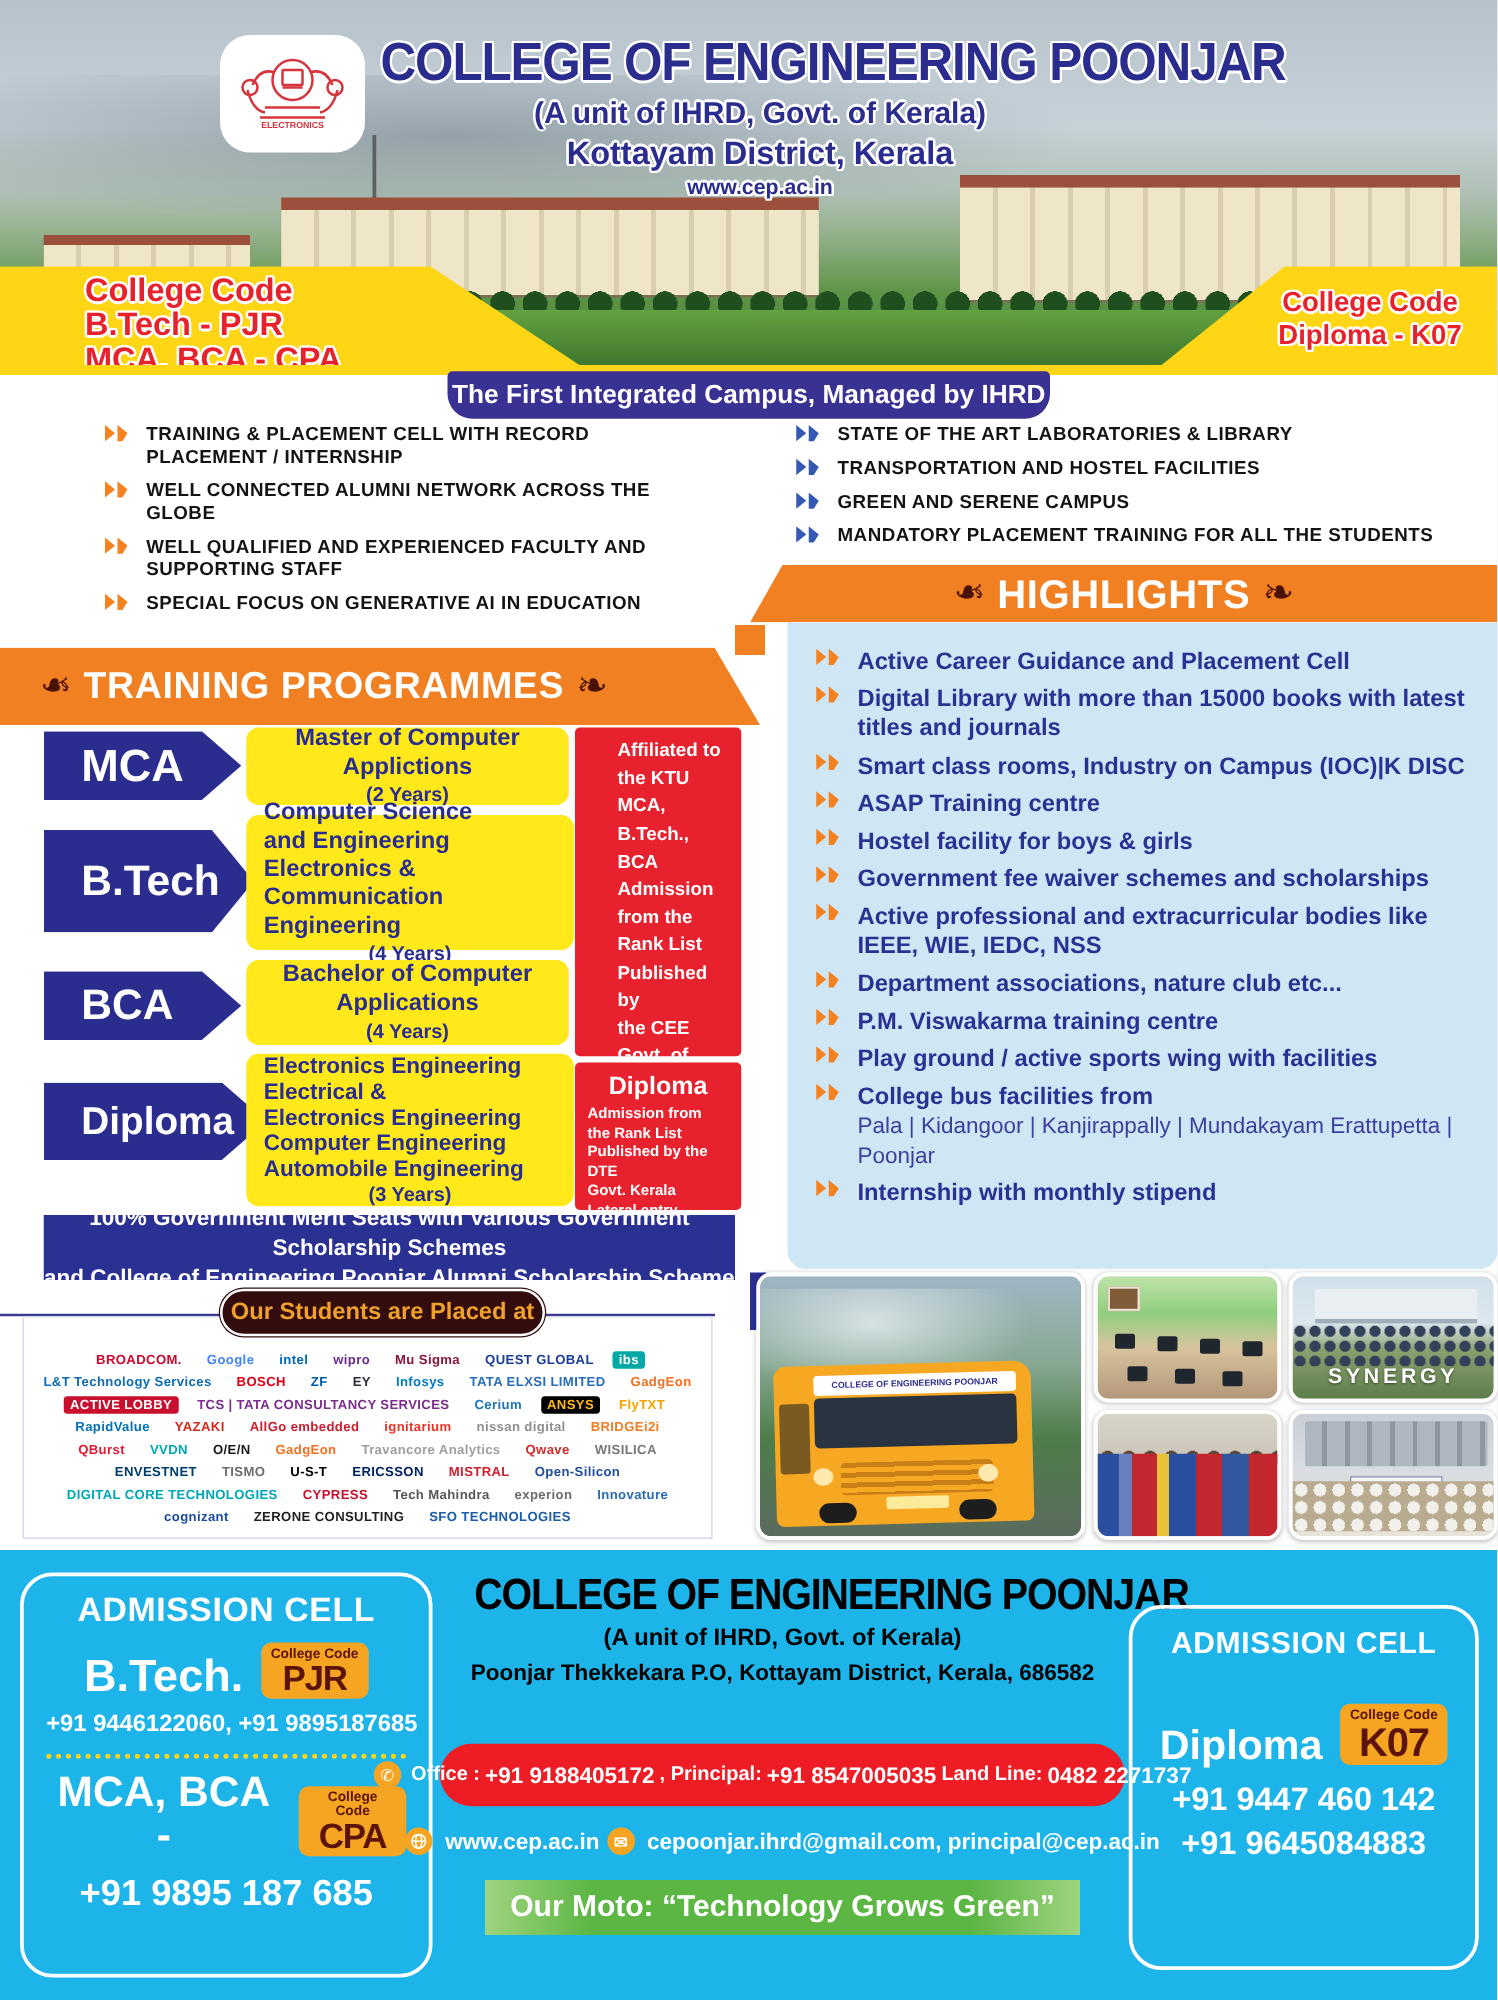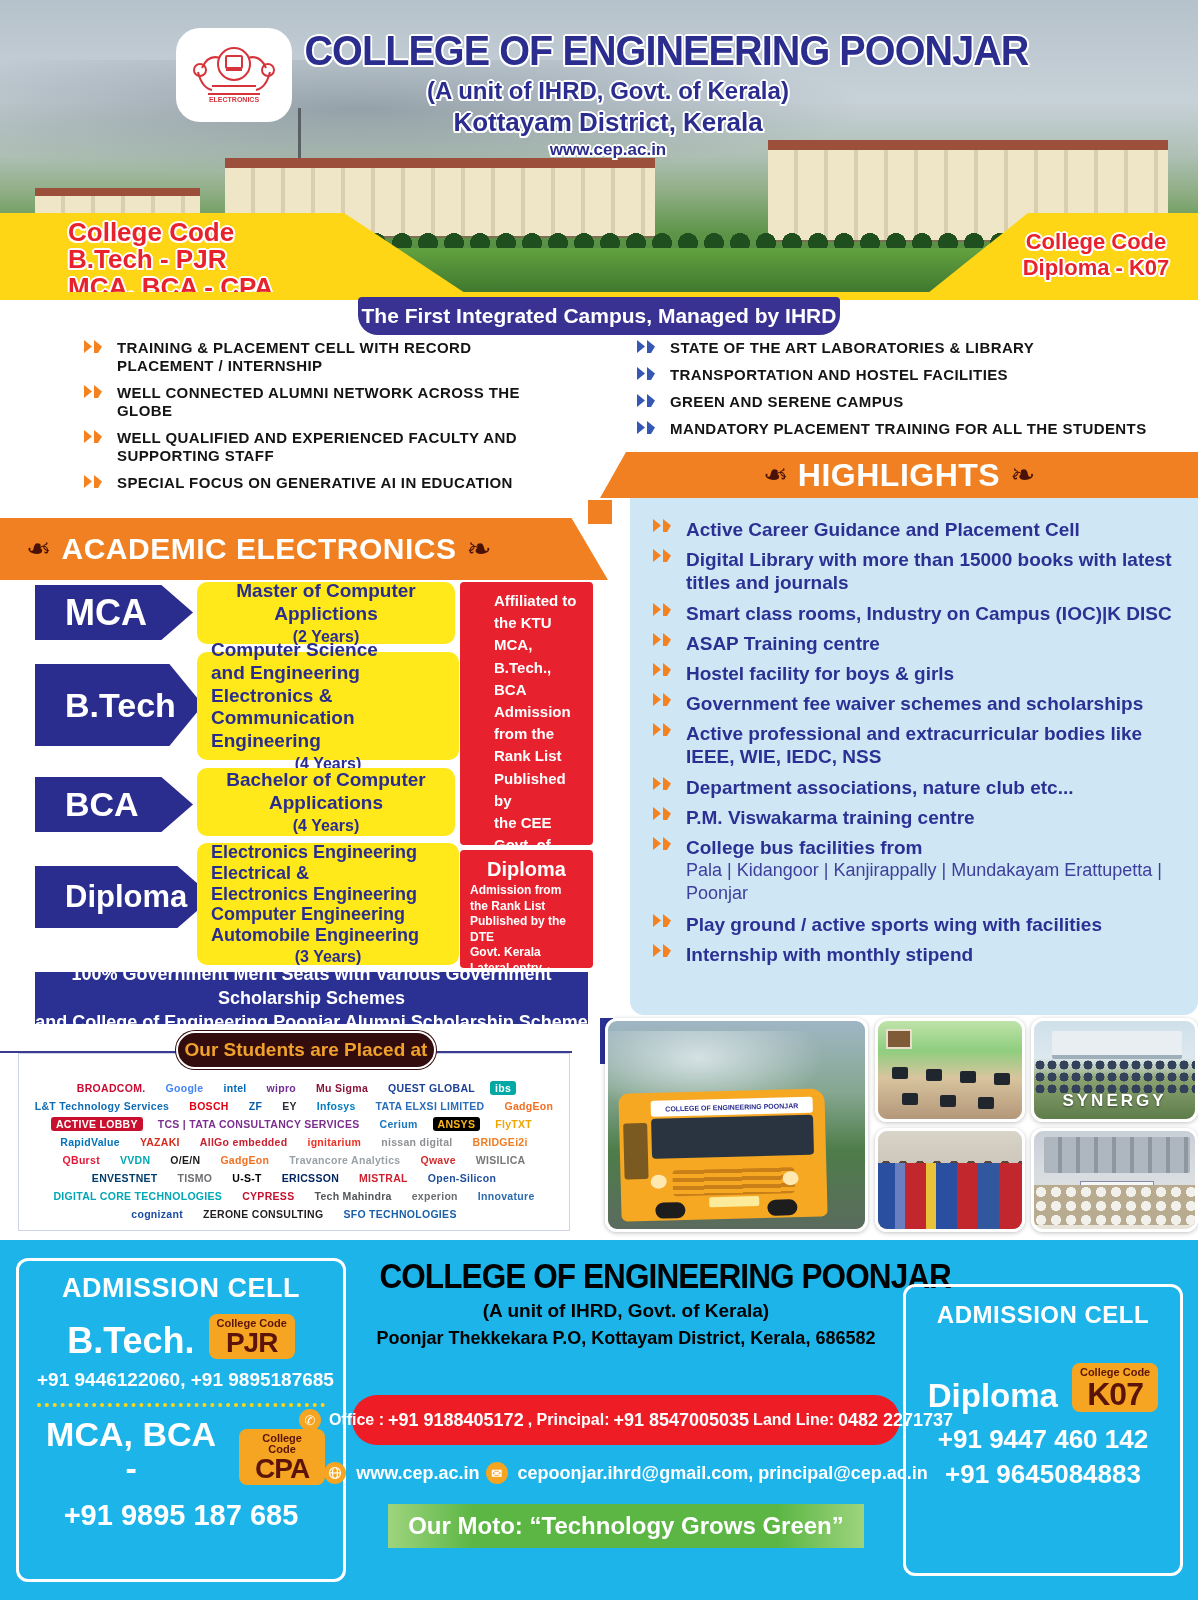--- a/index.html
+++ b/index.html
@@ -164,21 +164,21 @@
     background:linear-gradient(180deg,#c9cfd6 0%,#d7dce1 40%,#e8e4da 100%);}
   .grp-bld{position:absolute;left:10px;top:6px;width:146px;height:36px;
     background:repeating-linear-gradient(90deg,#aeb6bf 0 14px,#8e979f 14px 18px);border-radius:2px;}
   .grp-crowd{position:absolute;left:0;bottom:4px;width:100%;height:40px;
     background:radial-gradient(circle 6px at 7px 7px,#f2f0ea 85%,transparent 86%) 0 0/15px 14px,#b9ab8f;}
   .grp-banner{position:absolute;left:46px;bottom:30px;width:74px;height:18px;background:#f4f6f8;
     border:1px solid #88a;}
 
   
   .footer{position:absolute;left:0;top:1240px;width:1198px;height:360px;background:#1db4ea;}
-  .adm-box{position:absolute;border:3px solid #fff;border-radius:12px;color:#fff;text-align:center;}
+  .adm-box{position:absolute;border:3px solid #fff;border-radius:26px;color:#fff;text-align:center;}
   .adm-left{left:16px;top:18px;width:330px;height:324px;padding:12px 18px;}
   .adm-right{left:903px;top:44px;width:280px;height:292px;padding:14px 16px;}
   .adm-title{font-size:27px;font-weight:800;letter-spacing:.5px;}
   .adm-right .adm-title{font-size:24px;}
   .prog-row{display:flex;align-items:flex-end;justify-content:center;gap:14px;margin-top:10px;}
   .prog-name{font-size:36px;font-weight:800;line-height:1;}
   .code-badge{background:#f6a522;border-radius:8px;padding:4px 8px 2px;color:#5c1408;line-height:1;}
   .code-badge .cb-label{font-size:11px;font-weight:800;}
   .code-badge .cb-code{font-size:28px;font-weight:800;letter-spacing:-1px;}
   .adm-phones{font-size:19px;font-weight:800;margin-top:10px;white-space:nowrap;}
@@ -334,21 +334,21 @@
     </div>
     </div>
 
   <div class="hl-banner">
     <span class="orn flip">❧</span>
     <span class="sec-title">HIGHLIGHTS</span>
     <span class="orn">❧</span>
   </div>
   <div class="ac-banner">
     <span class="orn flip">❧</span>
-    <span class="sec-title">ACADEMIC ELECTRONICS</span>
+    <span class="sec-title">TRAINING PROGRAMMES</span>
     <span class="orn">❧</span>
   </div>
   <div class="sq sq-orange"></div>
   <div class="sq sq-navy"></div>
 
   <div class="parrow parrow-mca">MCA</div>
   <div class="ybox ybox-mca ybox-center">
     <div class="pname">Master of Computer Applictions</div>
     <div class="pdur">(2 Years)</div>
   </div>
@@ -563,34 +563,34 @@
       </span>
     </div>
       <div class="hl-item">
       <span class="dbl-arrow orange-arr">
         <svg width="22" height="13" viewBox="0 0 22 13">
             <path d="M1 0l8 6.5L1 13z" fill="currentColor"></path>
             <path d="M11 0l8 6.5-8 13z" fill="currentColor"></path>
           </svg>
       </span>
       <span>
+        <span class="hl-text">Play ground / active sports wing with facilities</span>
+        
+      </span>
+    </div>
+      <div class="hl-item">
+      <span class="dbl-arrow orange-arr">
+        <svg width="22" height="13" viewBox="0 0 22 13">
+            <path d="M1 0l8 6.5L1 13z" fill="currentColor"></path>
+            <path d="M11 0l8 6.5-8 13z" fill="currentColor"></path>
+          </svg>
+      </span>
+      <span>
         <span class="hl-text">College bus facilities from</span>
         <div class="hl-sub">Pala | Kidangoor | Kanjirappally | Mundakayam Erattupetta | Poonjar</div>
-      </span>
-    </div>
-      <div class="hl-item">
-      <span class="dbl-arrow orange-arr">
-        <svg width="22" height="13" viewBox="0 0 22 13">
-            <path d="M1 0l8 6.5L1 13z" fill="currentColor"></path>
-            <path d="M11 0l8 6.5-8 13z" fill="currentColor"></path>
-          </svg>
-      </span>
-      <span>
-        <span class="hl-text">Play ground / active sports wing with facilities</span>
-        
       </span>
     </div>
       <div class="hl-item">
       <span class="dbl-arrow orange-arr">
         <svg width="22" height="13" viewBox="0 0 22 13">
             <path d="M1 0l8 6.5L1 13z" fill="currentColor"></path>
             <path d="M11 0l8 6.5-8 13z" fill="currentColor"></path>
           </svg>
       </span>
       <span>

